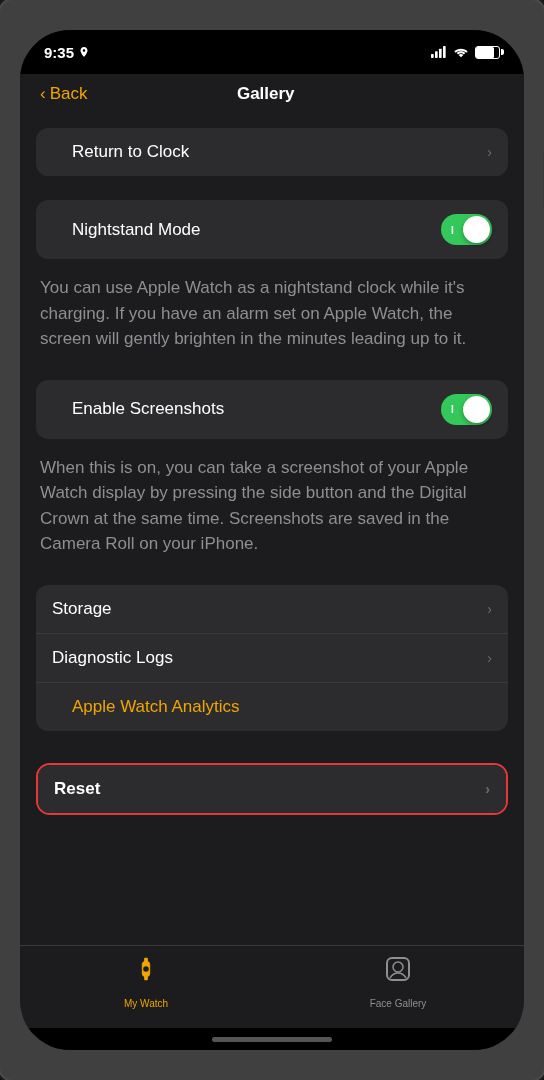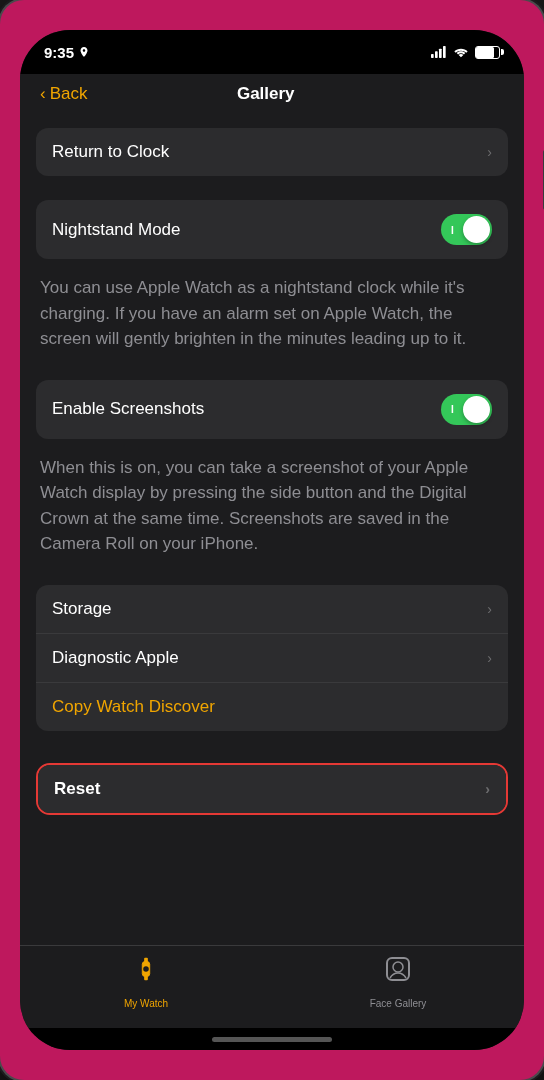--- a/index.html
+++ b/index.html
@@ -9,22 +9,22 @@
       display: flex;
       justify-content: center;
       align-items: center;
       min-height: 100vh;
       font-family: -apple-system, BlinkMacSystemFont, 'SF Pro Display', 'Helvetica Neue', sans-serif;
     }
 
     .phone-outer {
       width: 544px;
       height: 1080px;
-      background: #be185d;
-      border-radius: 24px;
+      background: #404040;
+      border-radius: 13px;
       position: relative;
       box-shadow: 0 0 0 2px #4a4a4c, 0 0 0 4px #1c1c1e, 0 20px 60px rgba(0,0,0,0.8);
       overflow: hidden;
       display: flex;
       flex-direction: column;
       align-items: center;
     }
 
     .phone-screen {
       width: 504px;
@@ -144,20 +144,21 @@
       display: flex;
       align-items: center;
       padding: 14px 16px;
       border-bottom: 0.5px solid #3a3a3c;
       position: relative;
       cursor: pointer;
     }
 
     .list-item:last-child {
       border-bottom: none;
+      margin-left: 20px;
     }
 
     .list-item-label {
       flex: 1;
       color: #fff;
       font-size: 17px;
     }
 
     .list-item-label.orange {
       color: #f0a500;
@@ -395,25 +396,25 @@
       <p class="description-text">When this is on, you can take a screenshot of your Apple Watch display by pressing the side button and the Digital Crown at the same time. Screenshots are saved in the Camera Roll on your iPhone.</p>
 
       <div class="section-spacer"></div>
 
       <div class="list-group section">
         <div class="list-item">
           <span class="list-item-label">Storage</span>
           <span class="chevron">›</span>
         </div>
         <div class="list-item">
-          <span class="list-item-label">Diagnostic Apple</span>
+          <span class="list-item-label">Diagnostic Logs</span>
           <span class="chevron">›</span>
         </div>
         <div class="list-item">
-          <span class="list-item-label orange">Copy Watch Discover</span>
+          <span class="list-item-label orange">Apple Watch Analytics</span>
         </div>
       </div>
 
       <div class="section-spacer"></div>
 
       <div class="reset-container">
         <div class="reset-outline">
           <div class="reset-item">
             <span class="list-item-label">Reset</span>
             <span class="chevron">›</span>

